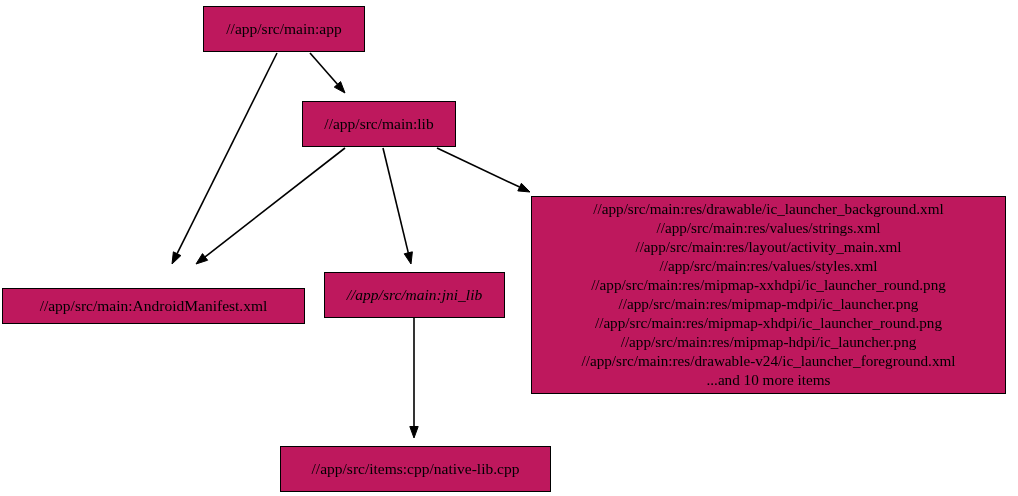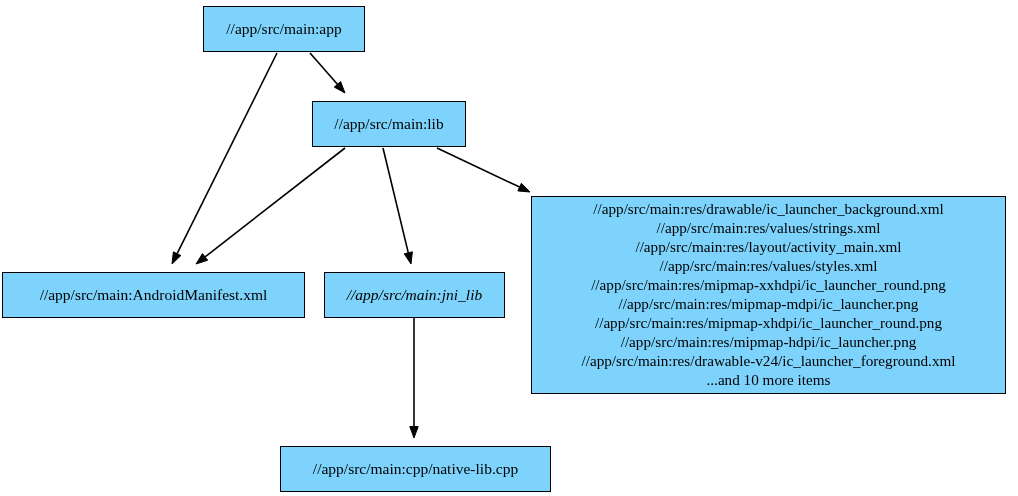--- a/index.html
+++ b/index.html
@@ -21,21 +21,21 @@
     left: 0;
     top: 0;
     width: 1018px;
     height: 496px;
     pointer-events: none;
   }
   .node {
     position: absolute;
     box-sizing: border-box;
     border: 1px solid #000000;
-    background: #7dd3fc;
+    background: #be185d;
     display: flex;
     align-items: center;
     justify-content: center;
     text-align: center;
     color: #000000;
     font-size: 15.5px;
     line-height: 1.0;
     white-space: pre;
     z-index: 2;
   }
@@ -77,29 +77,29 @@
         <polygon points="530,192 517.8085323361857,190.87834220808088 521.4009475865611,183.2852827016058" fill="#000000" stroke="#000000" stroke-width="1"></polygon>
       </g>
       <g>
         <line x1="414" y1="318" x2="414" y2="426.5" stroke="#000000" stroke-width="1.6"></line>
         <polygon points="414,438 409.8,426.5 418.2,426.5" fill="#000000" stroke="#000000" stroke-width="1"></polygon>
       </g>
     </svg>
 
   <div id="nodes-layer">
       <div class="node" style="left: 203px; top: 6px; width: 162px; height: 46px; border-color: rgb(0, 0, 0); color: rgb(0, 0, 0);"><span class="node-label">//app/src/main:app</span></div>
-      <div class="node" style="left: 302px; top: 101px; width: 154px; height: 46px; border-color: rgb(0, 0, 0); color: rgb(0, 0, 0); margin-left: 10px;"><span class="node-label">//app/src/main:lib</span></div>
-      <div class="node" style="left: 2px; top: 272px; width: 303px; height: 46px; border-color: rgb(0, 0, 0); color: rgb(0, 0, 0);"><span class="node-label">//app/src/main:AndroidManifest.xml</span></div>
+      <div class="node" style="left: 302px; top: 101px; width: 154px; height: 46px; border-color: rgb(0, 0, 0); color: rgb(0, 0, 0);"><span class="node-label">//app/src/main:lib</span></div>
+      <div class="node" style="left: 2px; top: 288px; width: 303px; height: 36px; border-color: rgb(0, 0, 0); color: rgb(0, 0, 0);"><span class="node-label">//app/src/main:AndroidManifest.xml</span></div>
       <div class="node" style="left: 324px; top: 272px; width: 181px; height: 46px; border-color: rgb(0, 0, 0); color: rgb(0, 0, 0); font-style: italic;"><span class="node-label">//app/src/main:jni_lib</span></div>
       <div class="node multiline" style="left: 531px; top: 196px; width: 475px; height: 198px; border-color: rgb(0, 0, 0); color: rgb(0, 0, 0); justify-content: center;"><span class="node-label">//app/src/main:res/drawable/ic_launcher_background.xml
 //app/src/main:res/values/strings.xml
 //app/src/main:res/layout/activity_main.xml
 //app/src/main:res/values/styles.xml
 //app/src/main:res/mipmap-xxhdpi/ic_launcher_round.png
 //app/src/main:res/mipmap-mdpi/ic_launcher.png
 //app/src/main:res/mipmap-xhdpi/ic_launcher_round.png
 //app/src/main:res/mipmap-hdpi/ic_launcher.png
 //app/src/main:res/drawable-v24/ic_launcher_foreground.xml
 ...and 10 more items</span></div>
-      <div class="node" style="left: 280px; top: 446px; width: 271px; height: 46px; border-color: rgb(0, 0, 0); color: rgb(0, 0, 0);"><span class="node-label">//app/src/main:cpp/native-lib.cpp</span></div>
+      <div class="node" style="left: 280px; top: 446px; width: 271px; height: 46px; border-color: rgb(0, 0, 0); color: rgb(0, 0, 0);"><span class="node-label">//app/src/items:cpp/native-lib.cpp</span></div>
     </div>
 
 </div>
 
 </body></html>

